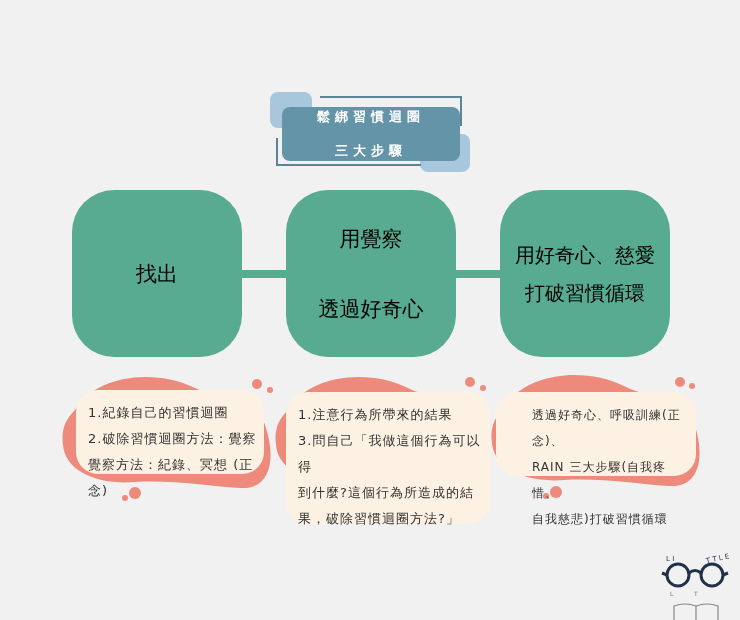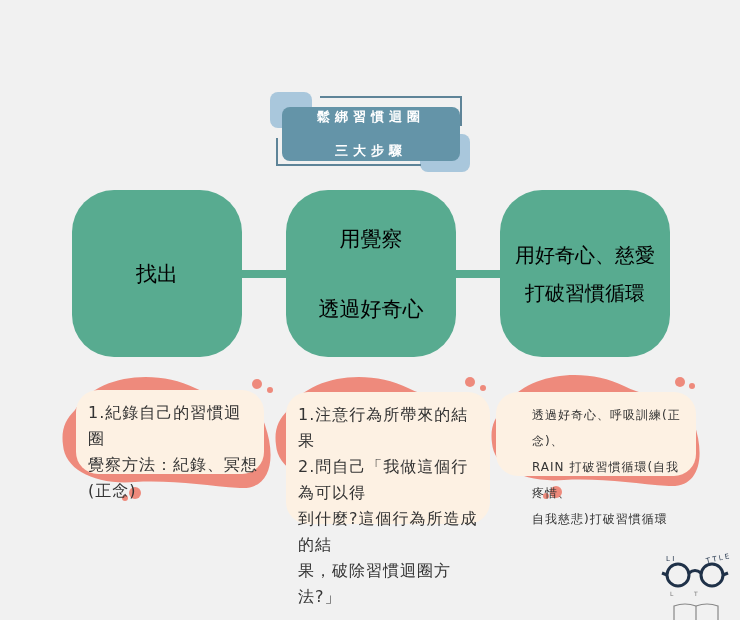--- a/index.html
+++ b/index.html
@@ -27,21 +27,21 @@
   .step {
     position:absolute; top:190px; width:170px; height:167px;
     background:#58ab90; border-radius:42px;
     color:#000000; text-align:center;
     display:flex; flex-direction:column; justify-content:center;
     font-size:21px; line-height:38px;
   }
   .blob { position:absolute; }
   .note {
     position:absolute; background:#fdf1e3; border-radius:22px;
-    color:#333; font-size:16px; line-height:26px; letter-spacing:1px;
+    color:#333; font-size:13px; line-height:26px; letter-spacing:1px;
     padding:10px 6px 10px 12px; box-sizing:border-box;
   }
   .logo { position:absolute; left:652px; top:548px; width:88px; height:72px; }
 </style>
 </head>
 <body>
 
 <div class="title-wrap">
   <div class="title-sq1"></div>
   <div class="title-sq2"></div>
@@ -72,48 +72,49 @@
 
 <svg class="blob" style="left:55px;top:370px;" width="230" height="140">
   <path d="M20,40 C40,5 100,-2 140,18 C175,35 200,25 210,55 C222,90 215,120 185,118 C150,116 120,110 80,112 C40,115 10,100 8,75 C6,60 10,50 20,40 Z" fill="#ee8a7c"></path>
   <circle cx="202" cy="14" r="5" fill="#ee8a7c"></circle>
   <circle cx="215" cy="20" r="3" fill="#ee8a7c"></circle>
   <circle cx="80" cy="123" r="6" fill="#ee8a7c"></circle>
   <circle cx="70" cy="128" r="3" fill="#ee8a7c"></circle>
 </svg>
 <div class="note" style="left:76px;top:390px;width:188px;height:84px;">
   <div>1.紀錄自己的習慣迴圈</div>
+  <div>2.破除習慣迴圈方法：覺察</div>
   <div>覺察方法：紀錄、冥想 (正念)</div>
 
 </div>
 
 <svg class="blob" style="left:268px;top:370px;" width="230" height="140">
   <path d="M20,40 C40,5 100,-2 140,18 C175,35 200,25 210,55 C222,90 215,120 185,118 C150,116 120,110 80,112 C40,115 10,100 8,75 C6,60 10,50 20,40 Z" fill="#ee8a7c"></path>
   <circle cx="202" cy="12" r="5" fill="#ee8a7c"></circle>
   <circle cx="215" cy="18" r="3" fill="#ee8a7c"></circle>
   <circle cx="80" cy="125" r="6" fill="#ee8a7c"></circle>
   <circle cx="70" cy="130" r="3" fill="#ee8a7c"></circle>
 </svg>
 <div class="note" style="left:286px;top:392px;width:204px;height:132px;">
   <div>1.注意行為所帶來的結果</div>
-  <div>2.問自己「我做這個行為可以得</div>
+  <div>3.問自己「我做這個行為可以得</div>
   <div>到什麼?這個行為所造成的結</div>
   <div>果，破除習慣迴圈方法?」</div>
 </div>
 
 <svg class="blob" style="left:484px;top:368px;" width="230" height="140">
   <path d="M20,40 C40,5 100,-2 140,18 C175,35 200,25 210,55 C222,90 215,120 185,118 C150,116 120,110 80,112 C40,115 10,100 8,75 C6,60 10,50 20,40 Z" fill="#ee8a7c"></path>
   <circle cx="196" cy="14" r="5" fill="#ee8a7c"></circle>
   <circle cx="208" cy="18" r="3" fill="#ee8a7c"></circle>
   <circle cx="72" cy="124" r="6" fill="#ee8a7c"></circle>
   <circle cx="62" cy="128" r="3" fill="#ee8a7c"></circle>
 </svg>
 <div class="note" style="left:496px;top:392px;width:200px;height:84px;font-size:12px;padding-left:36px;">
   <div>透過好奇心、呼吸訓練(正念)、</div>
-  <div>RAIN 打破習慣循環(自我疼惜、</div>
+  <div>RAIN 三大步驟(自我疼惜、</div>
   <div>自我慈悲)打破習慣循環</div>
 </div>
 
 <svg class="logo" viewBox="0 0 88 72">
   <text x="14" y="13" font-size="7" fill="#1f3148" font-family="DejaVu Sans, sans-serif">L I</text>
   <text x="54" y="14" font-size="7" fill="#1f3148" font-family="DejaVu Sans, sans-serif" transform="rotate(-12 60 12)">T T L E</text>
   <circle cx="26" cy="27" r="11" fill="none" stroke="#1f3148" stroke-width="3"></circle>
   <circle cx="60" cy="27" r="11" fill="none" stroke="#1f3148" stroke-width="3"></circle>
   <path d="M37,25 Q43,20 49,25" fill="none" stroke="#1f3148" stroke-width="3"></path>
   <line x1="15" y1="27" x2="10" y2="25" stroke="#1f3148" stroke-width="3"></line>

